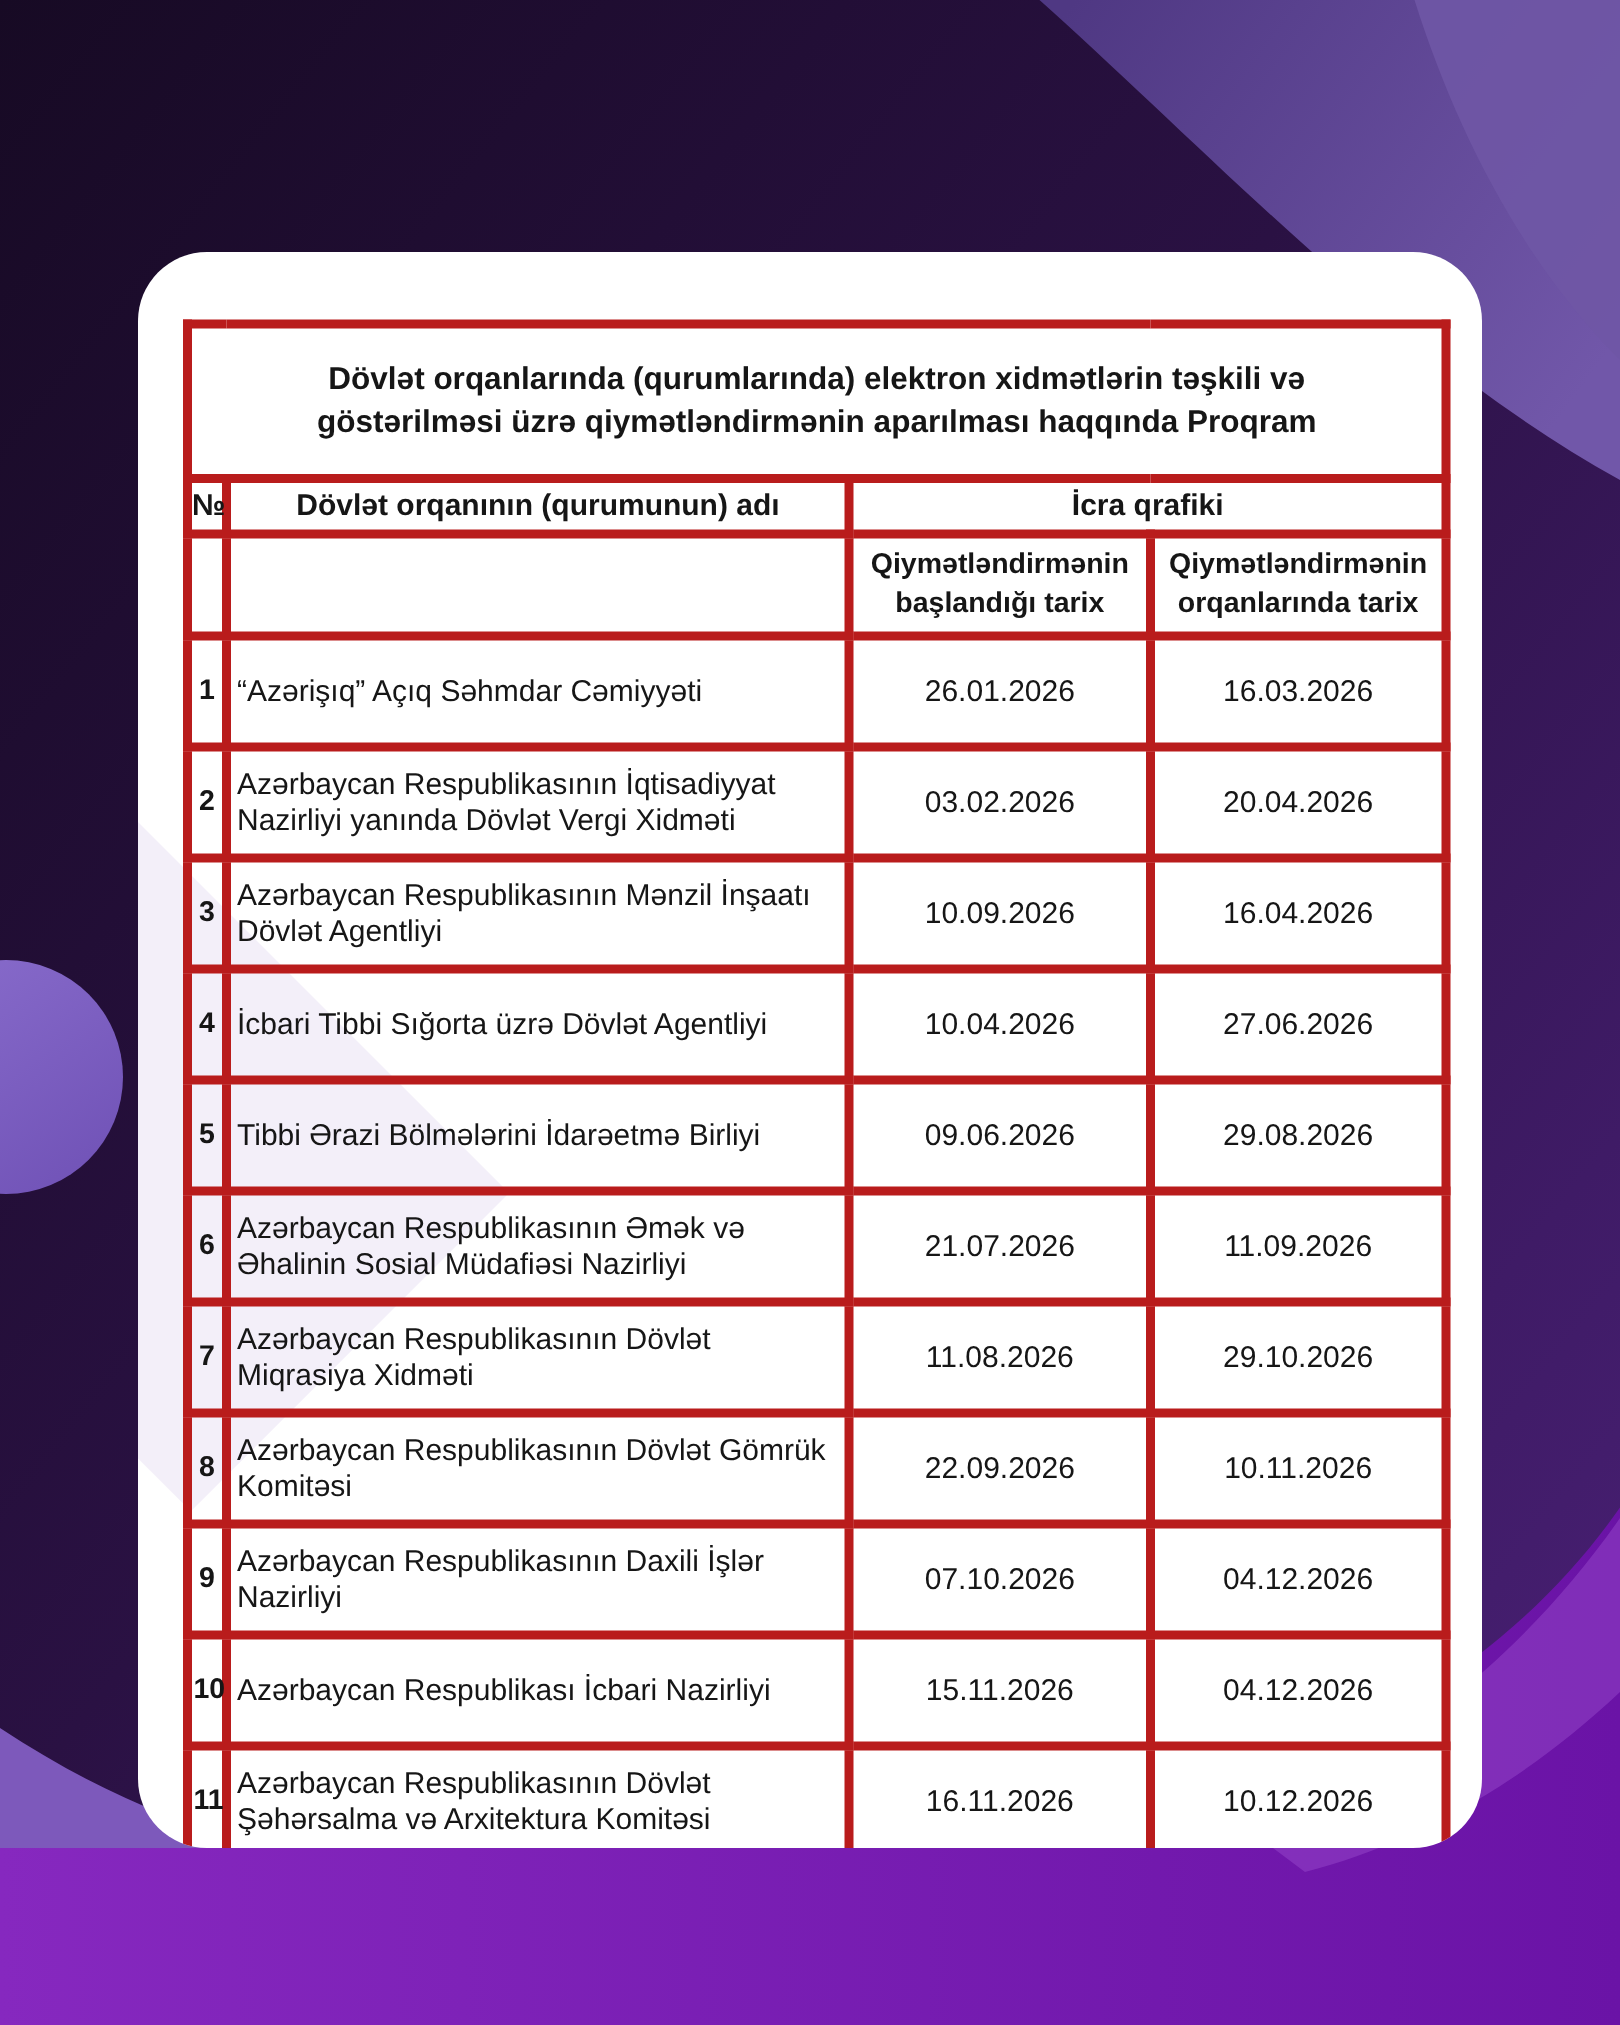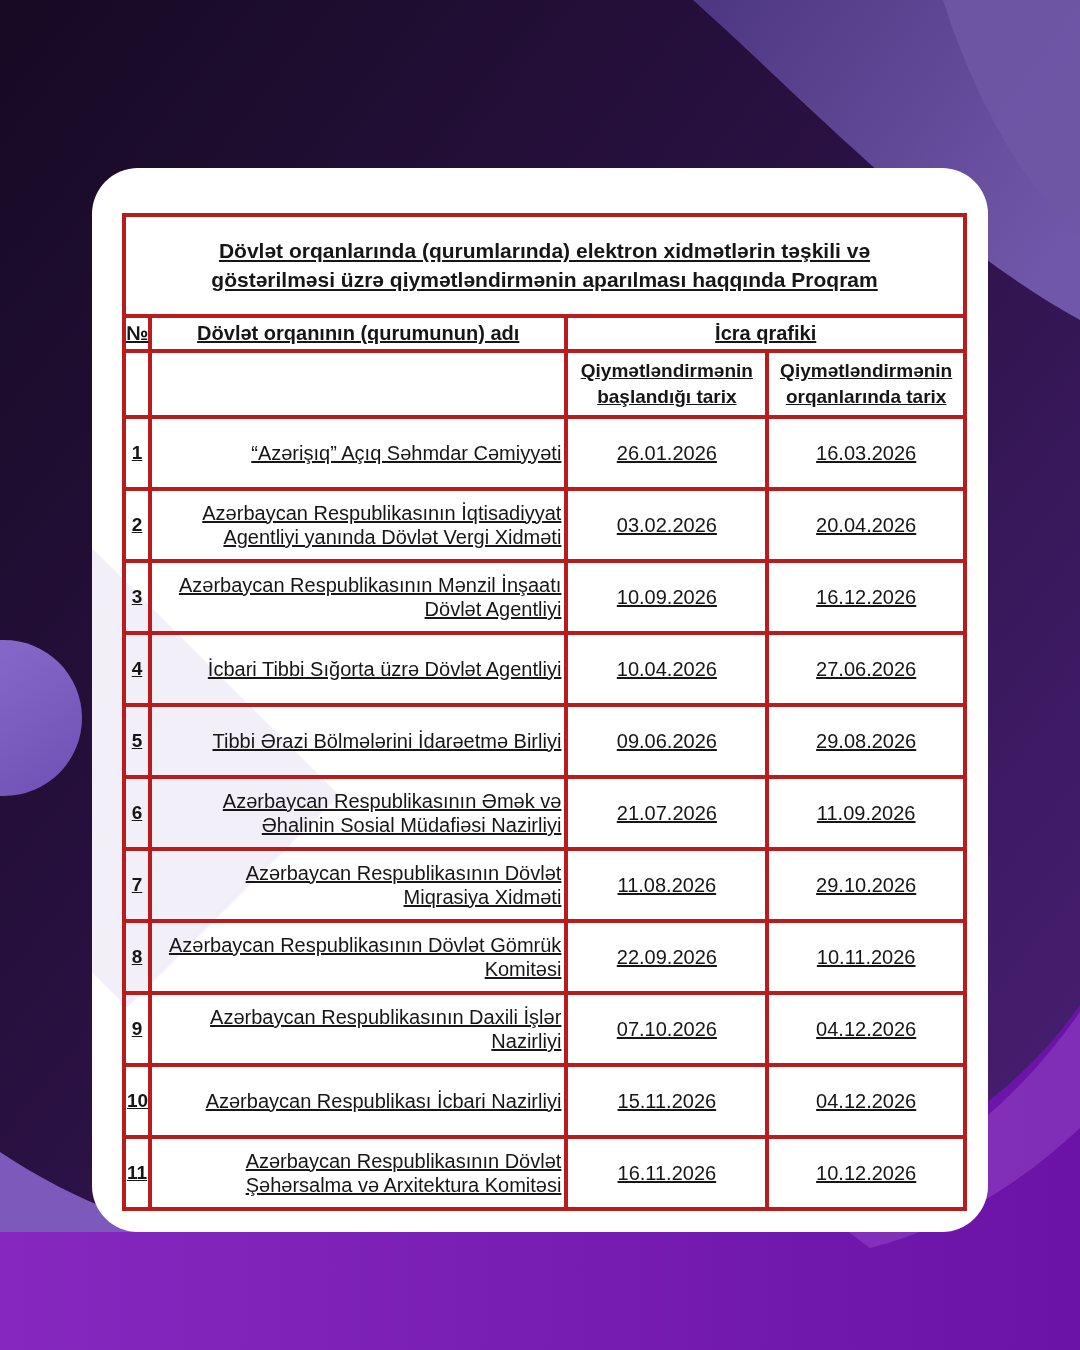--- a/index.html
+++ b/index.html
@@ -48,24 +48,23 @@
     left: 30px;
     top: 45px;
     width: 845px;
     border-collapse: collapse;
     table-layout: fixed;
     color: #161616;
     background: transparent;
   }
   table.program-table td,
   table.program-table th {
-    border: 4px solid #b91c1c;
+    border: 6px solid #b91c1c;
     padding: 0;
     background: transparent;
-    text-decoration: underline;
   }
   .col-num   { width: 3.1%; }
   .col-name  { width: 49.5%; }
   .col-start { width: 23.9%; }
   .col-end   { width: 23.5%; }
 
   tr.title-row td {
     height: 93px;
     text-align: center;
     vertical-align: middle;
@@ -95,21 +94,21 @@
     font-size: 20px;
     vertical-align: middle;
   }
   tr.data-row td.cell-num {
     text-align: center;
     font-weight: bold;
     font-size: 19px;
     padding: 0 1px;
   }
   tr.data-row td.cell-name {
-    text-align: right;
+    text-align: left;
     padding: 2px 3px 2px 4px;
     line-height: 1.22;
   }
   tr.data-row td.cell-date {
     text-align: center;
   }
 </style>
 </head>
 <body>
 
@@ -178,29 +177,29 @@
     </tr>
 
     <tr class="data-row">
       <td class="cell-num">1</td>
       <td class="cell-name">“Azərişıq” Açıq Səhmdar Cəmiyyəti</td>
       <td class="cell-date">26.01.2026</td>
       <td class="cell-date">16.03.2026</td>
     </tr>
     <tr class="data-row">
       <td class="cell-num">2</td>
-      <td class="cell-name">Azərbaycan Respublikasının İqtisadiyyat Agentliyi yanında Dövlət Vergi Xidməti</td>
+      <td class="cell-name">Azərbaycan Respublikasının İqtisadiyyat Nazirliyi yanında Dövlət Vergi Xidməti</td>
       <td class="cell-date">03.02.2026</td>
       <td class="cell-date">20.04.2026</td>
     </tr>
     <tr class="data-row">
       <td class="cell-num">3</td>
       <td class="cell-name">Azərbaycan Respublikasının Mənzil İnşaatı Dövlət Agentliyi</td>
       <td class="cell-date">10.09.2026</td>
-      <td class="cell-date">16.12.2026</td>
+      <td class="cell-date">16.04.2026</td>
     </tr>
     <tr class="data-row">
       <td class="cell-num">4</td>
       <td class="cell-name">İcbari Tibbi Sığorta üzrə Dövlət Agentliyi</td>
       <td class="cell-date">10.04.2026</td>
       <td class="cell-date">27.06.2026</td>
     </tr>
     <tr class="data-row">
       <td class="cell-num">5</td>
       <td class="cell-name">Tibbi Ərazi Bölmələrini İdarəetmə Birliyi</td>

